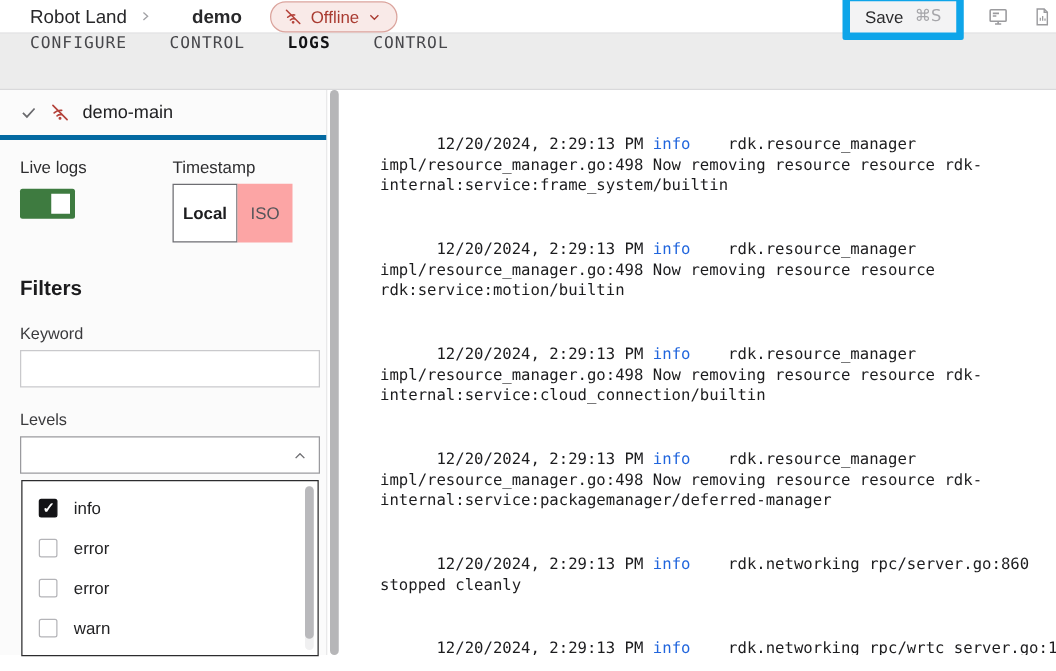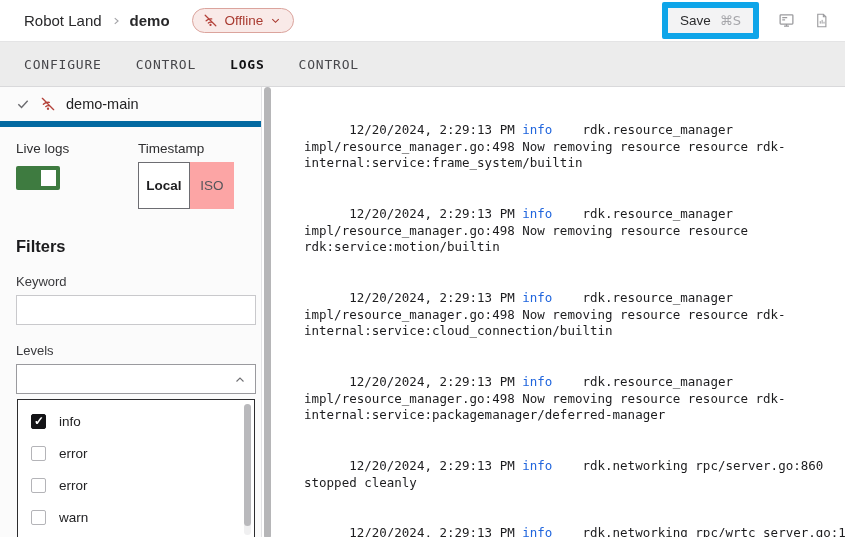--- a/index.html
+++ b/index.html
@@ -1,49 +1,49 @@
 <!DOCTYPE html>
 <html><head>
 <meta charset="utf-8">
 <style>
   * { margin:0; padding:0; box-sizing:border-box; }
   html,body { width:845px; height:537px; overflow:hidden; background:#fff;
     font-family:"Liberation Sans", sans-serif; color:#28282a; }
 
   
-  .header { height:41px; display:flex; align-items:center; padding:0 16px 0 24px; background:#fff; }
+  .header { height:26px; display:flex; align-items:center; padding:0 4px 0 24px; background:#fff; }
   .breadcrumb { display:flex; align-items:center; gap:9px; font-size:15px; }
   .crumb-root { color:#28282a; cursor:pointer; }
   .crumb-sep { color:#9b9b9f; display:flex; }
-  .crumb-current { font-weight:700; }
+  .crumb-current { font-weight:700;margin-left:24px; }
   .status-badge { margin-left:22px; display:flex; align-items:center; gap:7px;
     background:#f9eae8; border:1px solid #dba49d; border-radius:13px;
     padding:4px 12px 4px 10px; color:#a93b31; font-size:13.5px; cursor:pointer; }
   .header-spacer { flex:1; }
   .save-btn { display:flex; align-items:center; gap:9px; background:#f3f3f4;
     border:6px solid #0ea5e9; border-radius:2px; padding:5px 12px; font-size:13.5px;
     color:#2b2b2d; cursor:pointer; }
   .save-shortcut { color:#a6a6aa; font-family:"DejaVu Sans", sans-serif; font-size:13px; }
   .hdr-icon { margin-left:19px; color:#9b9b9e; display:flex; cursor:pointer; }
 
   
   .tabbar { height:46px; background:#ececec; border-top:1px solid #e4e4e5;
-    border-bottom:1px solid #d9d9db; display:flex; align-items:center;
+    border-bottom:1px solid #d9d9db; display:flex; 
     padding-left:24px; gap:34px; }
   .tab { font-family:"DejaVu Sans Mono", monospace; font-size:13px; letter-spacing:0.8px;
     color:#47474b; cursor:pointer; }
   .tab.active { font-weight:700; color:#121214; }
 
   
   .content { display:flex; height:452px; }
 
   
   .sidebar { width:262px; background:#fbfbfb; border-right:1px solid #e3e3e5; position:relative; }
   .part-row { height:40px; display:flex; align-items:center; gap:10px;
-    padding:0 16px; border-bottom:6px solid #0369a1; cursor:pointer; }
+    padding:0 16px; border-bottom:4px solid #0369a1; cursor:pointer; }
   .part-name { font-size:14.5px; color:#222224; }
   .check-icon { color:#6a6a6e; display:flex; }
   .offline-icon { color:#b4423a; display:flex; }
 
   .controls { display:flex; margin:14px 16px 12px; }
   .col1 { width:122px; }
   .small-label { font-size:13.5px; color:#2e2e30; }
   .toggle { margin-top:10px; width:44px; height:24px; background:#3e7b40;
     border-radius:2px; position:relative; cursor:pointer; }
   .toggle-knob { position:absolute; right:4px; top:4px; width:15px; height:16px; background:#fff; }

